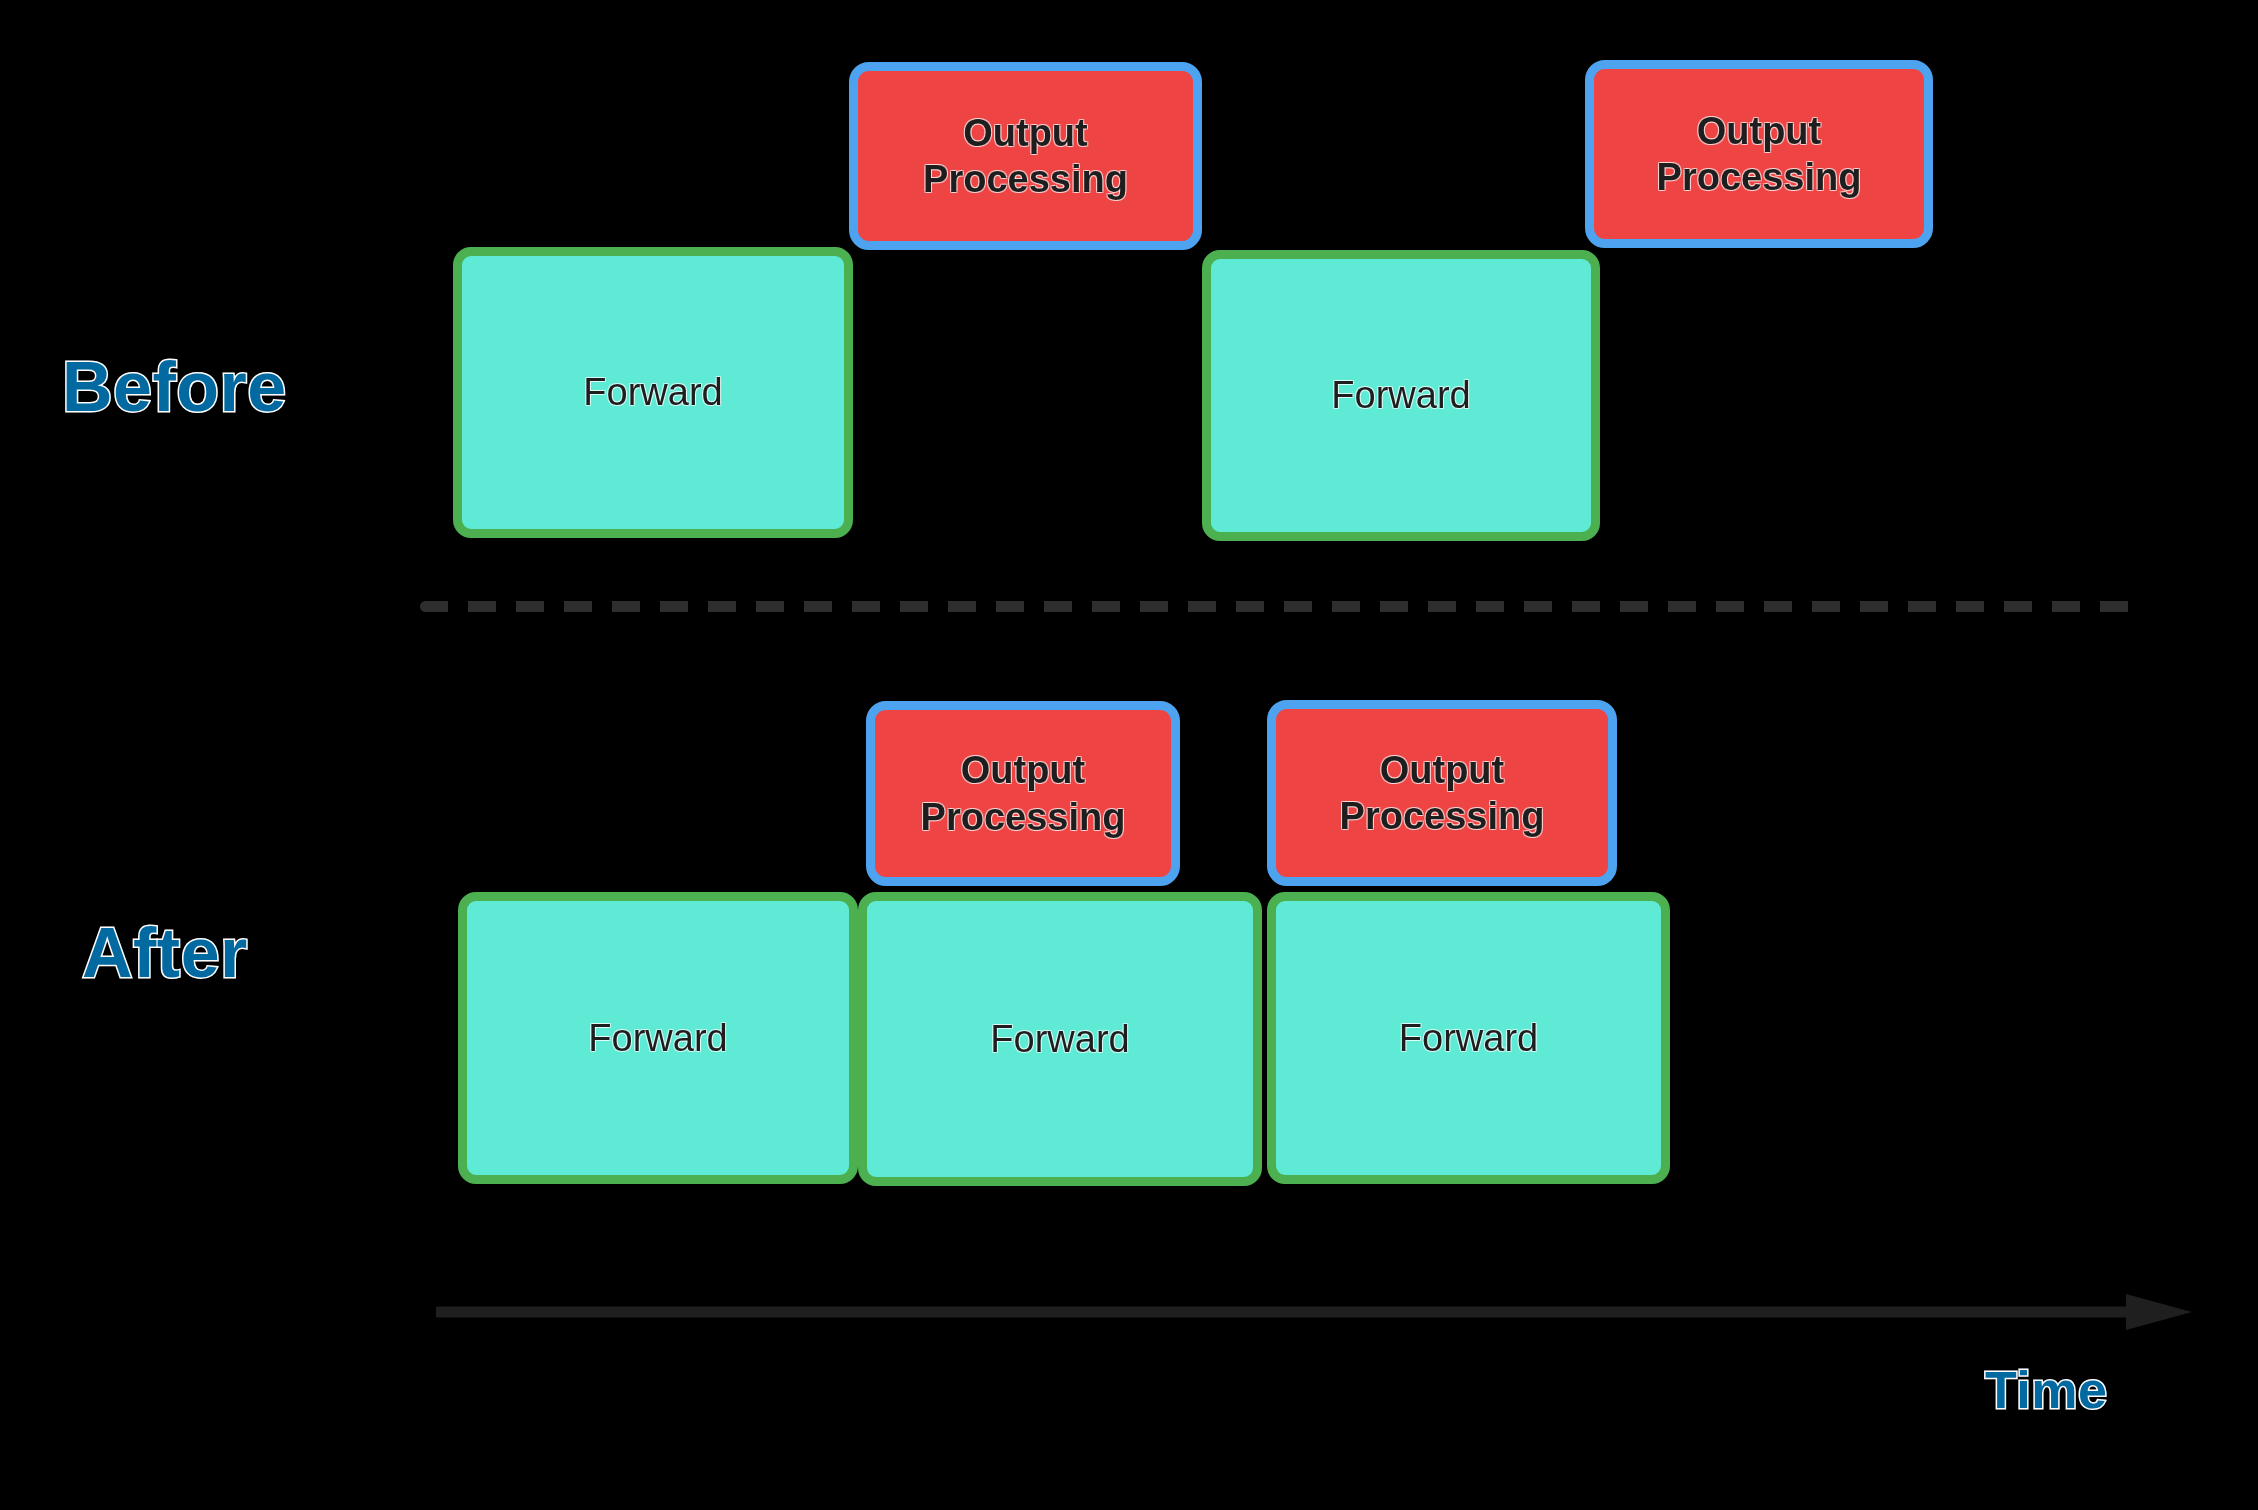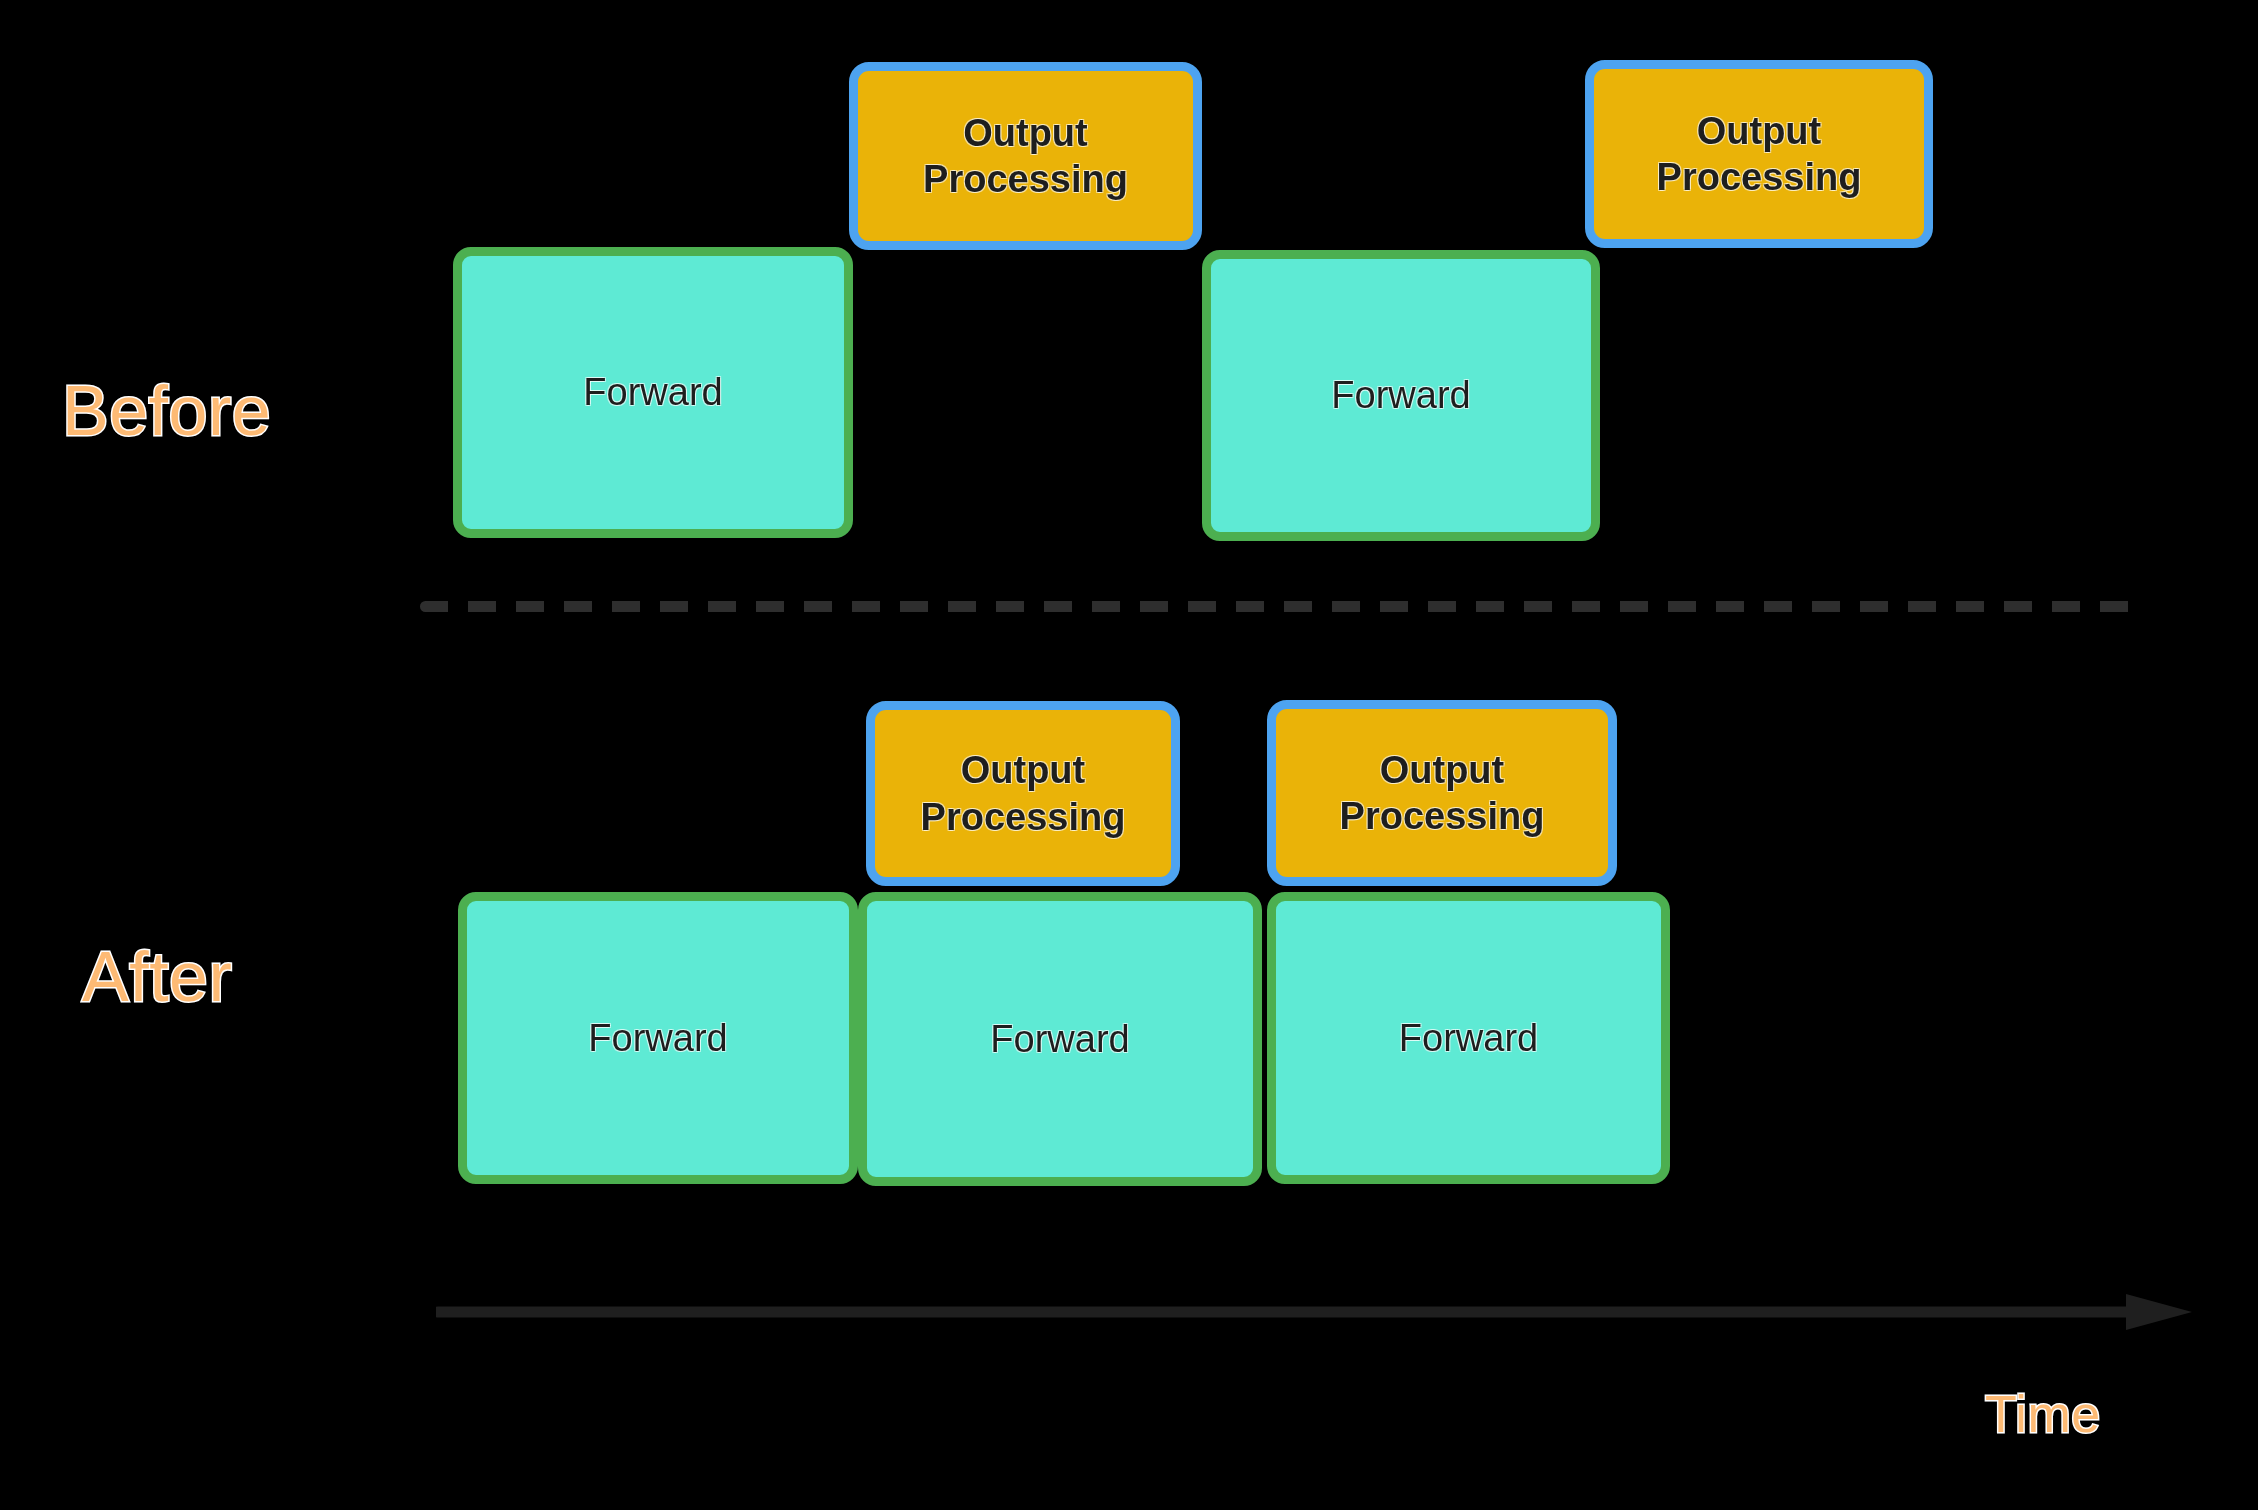--- a/index.html
+++ b/index.html
@@ -13,28 +13,27 @@
     height: 1510px;
     background: #000000;
     overflow: hidden;
     font-family: "Liberation Sans", sans-serif;
   }
 
   
   .row-label {
     position: absolute;
     font-size: 70px;
-    font-weight: 400;
-    color: #fdba74;
+    font-weight: 700;
+    color: #0369a1;
     letter-spacing: 0.5px;
     -webkit-text-stroke: 3px #ffffff;
     paint-order: stroke fill;
     white-space: nowrap;
     line-height: 1;
-    margin-top: 24px;
   }
   #label-before { left: 62px; top: 352px; }
   #label-after  { left: 82px; top: 918px; text-align: center; }
   #label-time   { left: 1985px; top: 1364px; font-size: 52px; }
 
   
   .block {
     position: absolute;
     box-sizing: border-box;
     display: flex;
@@ -50,21 +49,21 @@
       -1px  1px 0 rgba(255,255,255,0.55),
        1px -1px 0 rgba(255,255,255,0.55),
       -1px -1px 0 rgba(255,255,255,0.55);
   }
   .block-forward {
     background: #5eead4;
     border: 9px solid #4caf50;
     font-weight: 400;
   }
   .block-output {
-    background: #eab308;
+    background: #ef4444;
     border: 9px solid #4da3f0;
     font-weight: 700;
     border-radius: 20px;
   }
   .block .txt { display: block; }
 
   
   #before-forward-1 { left: 453px;  top: 247px; width: 400px; height: 291px; }
   #before-output-1  { left: 849px;  top: 62px;  width: 353px; height: 188px; z-index: 5; }
   #before-forward-2 { left: 1202px; top: 250px; width: 398px; height: 291px; }

